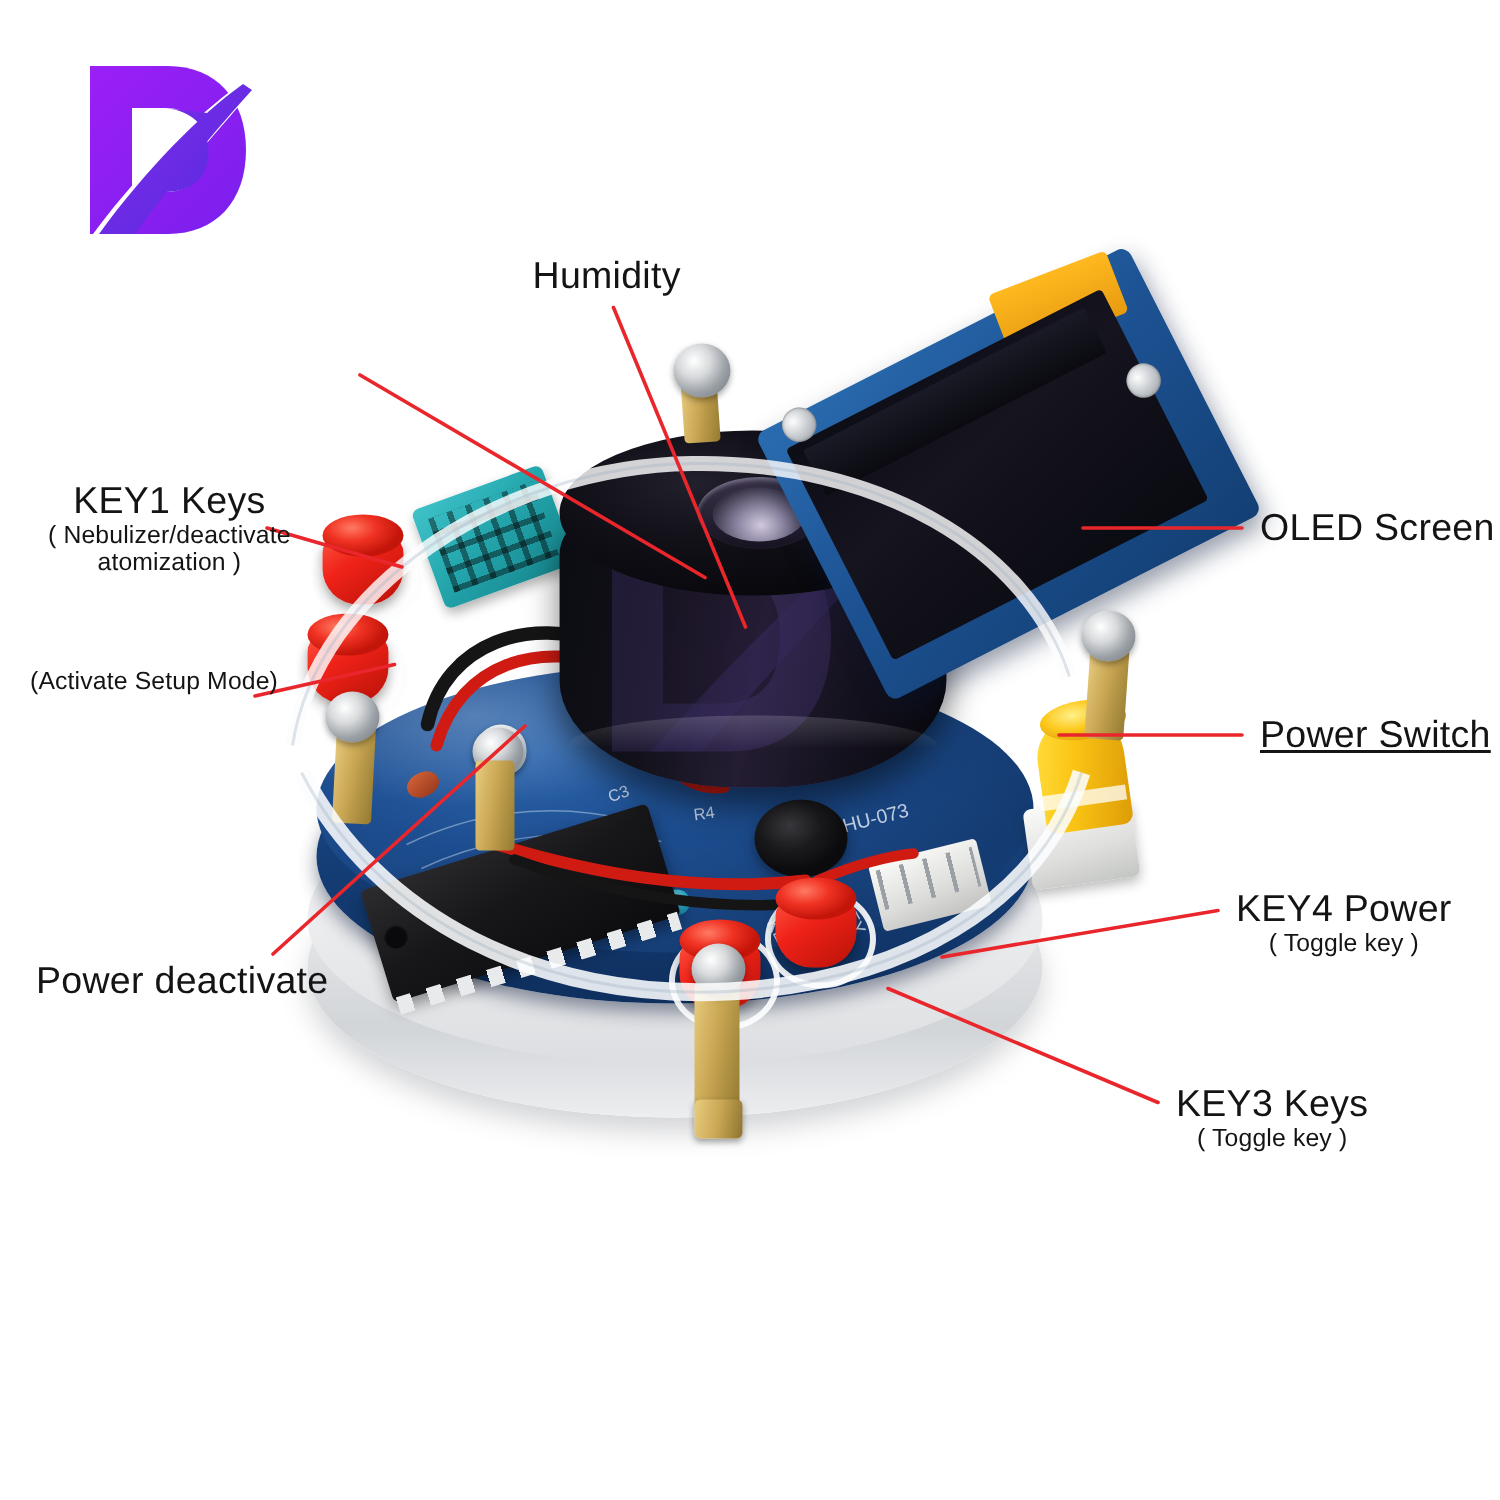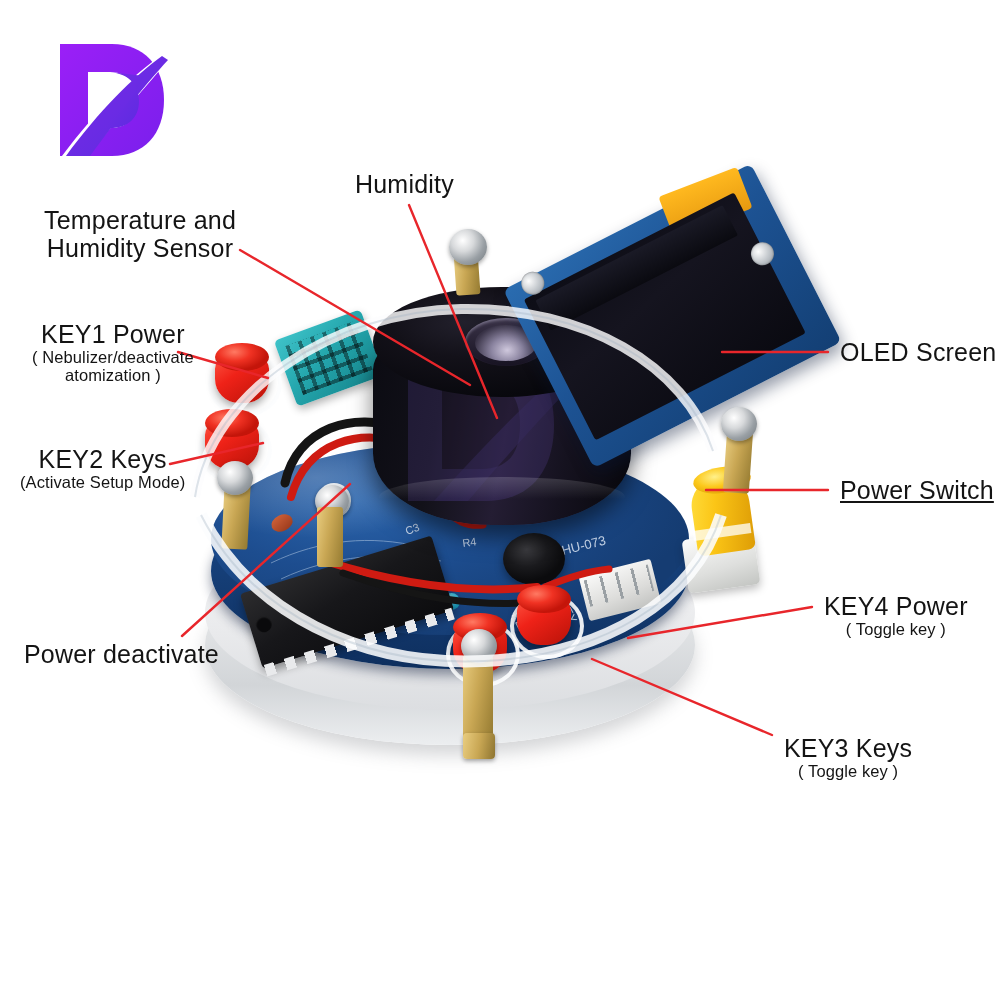--- a/index.html
+++ b/index.html
@@ -321,51 +321,46 @@
       <path name="key4" d="M812 607 L628 638"></path>
 
       <path d="M772 735 L592 659"></path>
     </g>
   </svg>
 
   <div class="callout c-center" style="left:355px;top:170px;">
     <div class="main">Humidity</div>
   </div>
 
-  <div class="callout c-center" style="left:44px;top:206px;">
-    <div class="main">Temperature and</div>
-    <div class="main">Humidity Sensor</div>
-  </div>
 
   <div class="callout c-center" style="left:32px;top:320px;">
-    <div class="main">KEY1 Power</div>
+    <div class="main">KEY1 Keys</div>
     <div class="sub">( Nebulizer/deactivate</div>
     <div class="sub">atomization )</div>
   </div>
 
   <div class="callout c-center" style="left:20px;top:445px;">
-    <div class="main">KEY2 Keys</div>
     <div class="sub">(Activate Setup Mode)</div>
   </div>
 
   <div class="callout c-left" style="left:24px;top:640px;">
     <div class="main">Power deactivate</div>
   </div>
 
   <div class="callout c-right" style="left:840px;top:338px;">
     <div class="main">OLED Screen</div>
   </div>
 
   <div class="callout c-right" style="left:840px;top:476px;text-decoration:underline;">
     <div class="main">Power Switch</div>
   </div>
 
   <div class="callout c-center" style="left:824px;top:592px;">
     <div class="main">KEY4 Power</div>
     <div class="sub">( Toggle key )</div>
   </div>
 
-  <div class="callout c-center" style="left:784px;top:722px;margin-top:12px;">
+  <div class="callout c-center" style="left:784px;top:722px;">
     <div class="main">KEY3 Keys</div>
     <div class="sub">( Toggle key )</div>
   </div>
 
 </div>
 
 </body></html>

